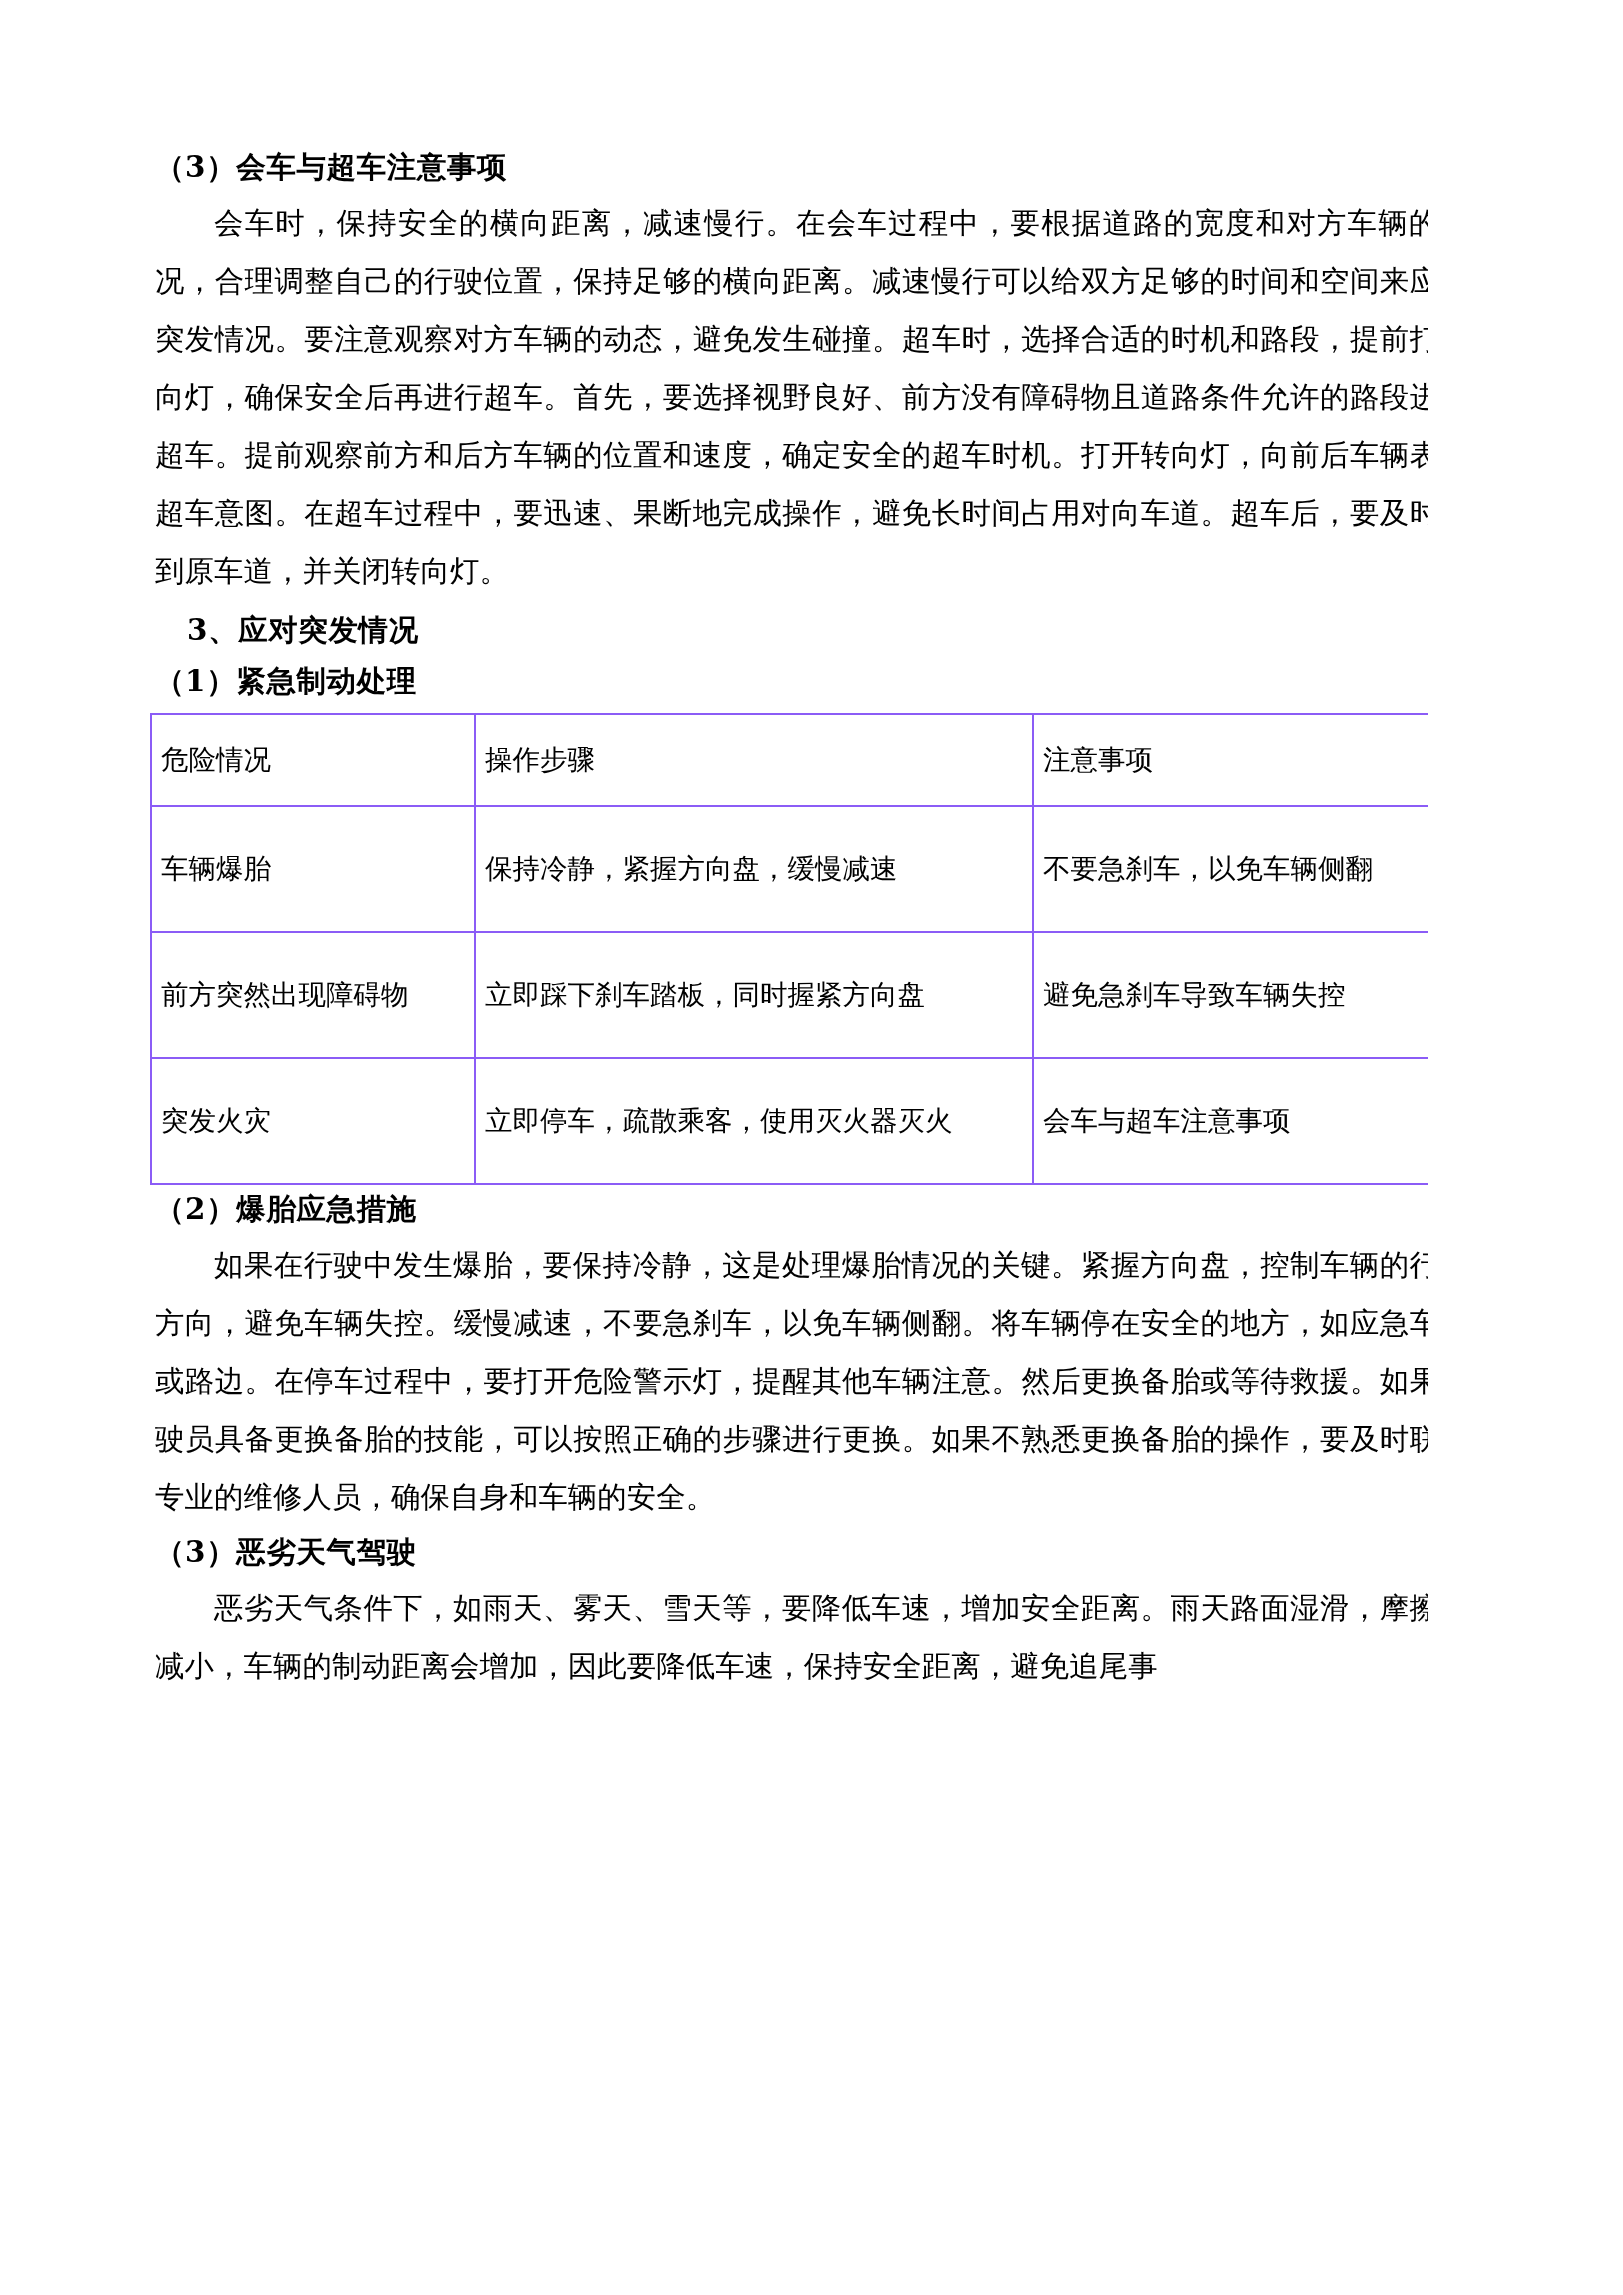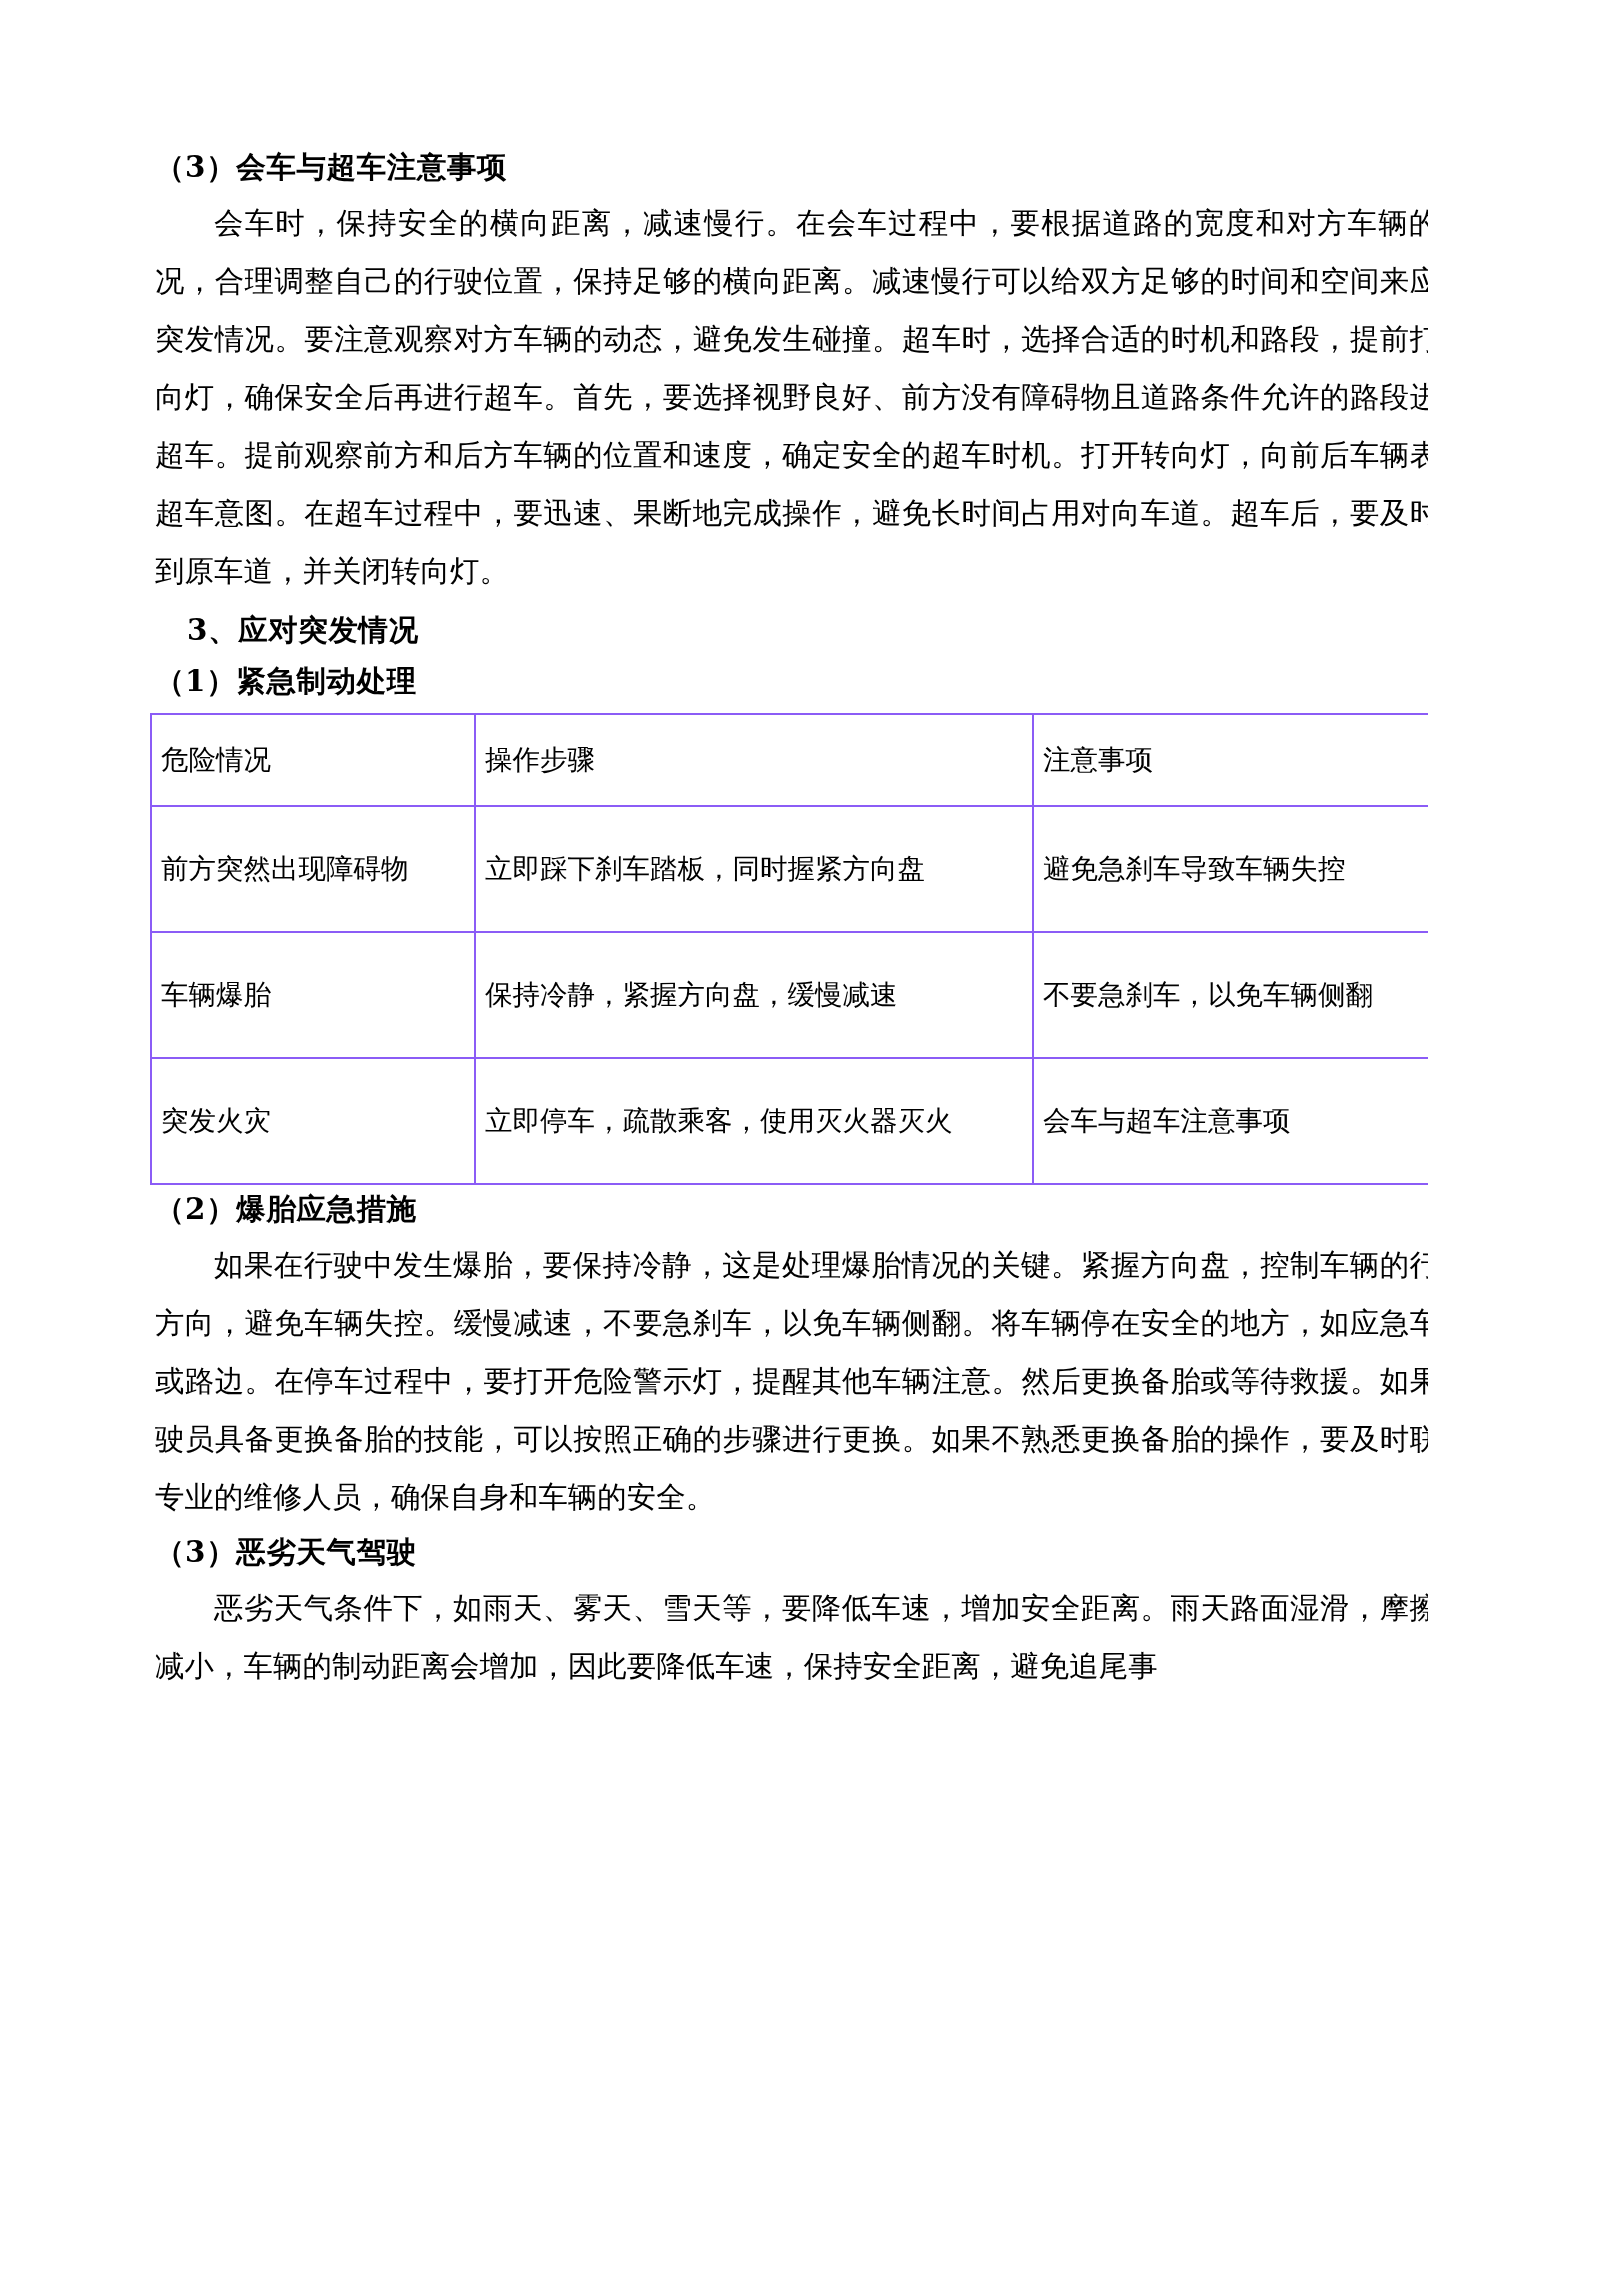--- a/index.html
+++ b/index.html
@@ -107,28 +107,28 @@
         </colgroup>
         <thead>
           <tr>
             <th>危险情况</th>
             <th>操作步骤</th>
             <th>注意事项</th>
           </tr>
         </thead>
         <tbody>
           <tr>
+            <td>车辆爆胎</td>
+            <td>保持冷静，紧握方向盘，缓慢减速</td>
+            <td>不要急刹车，以免车辆侧翻</td>
+          </tr>
+          <tr>
             <td>前方突然出现障碍物</td>
             <td>立即踩下刹车踏板，同时握紧方向盘</td>
             <td>避免急刹车导致车辆失控</td>
-          </tr>
-          <tr>
-            <td>车辆爆胎</td>
-            <td>保持冷静，紧握方向盘，缓慢减速</td>
-            <td>不要急刹车，以免车辆侧翻</td>
           </tr>
           <tr>
             <td>突发火灾</td>
             <td>立即停车，疏散乘客，使用灭火器灭火</td>
             <td>会车与超车注意事项</td>
           </tr>
         </tbody>
       </table>
     </div>
 

